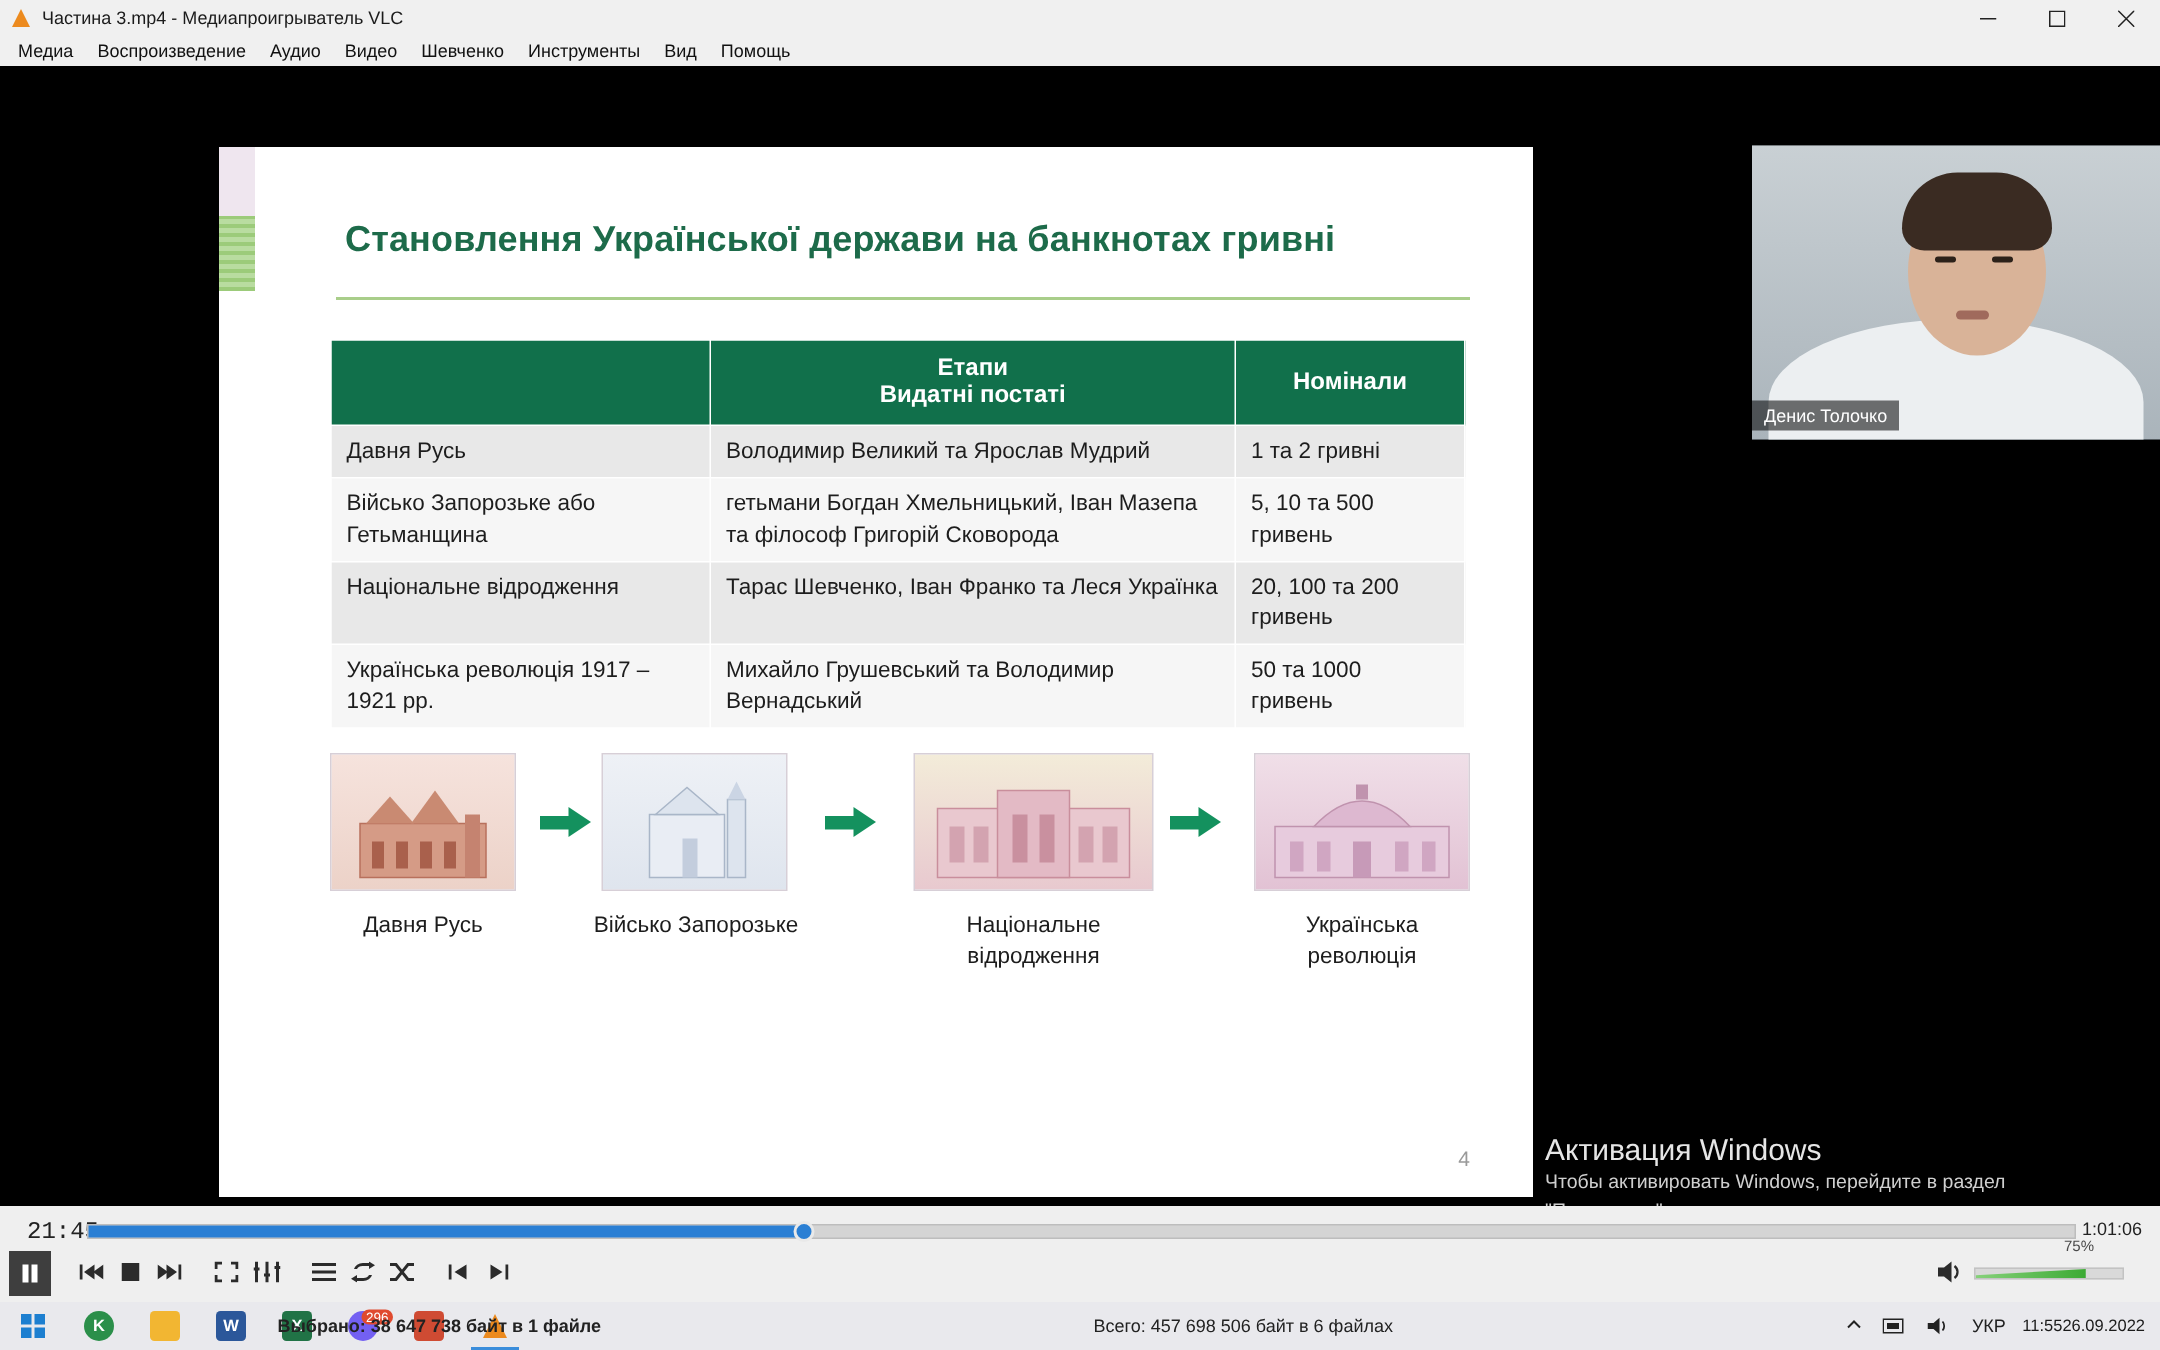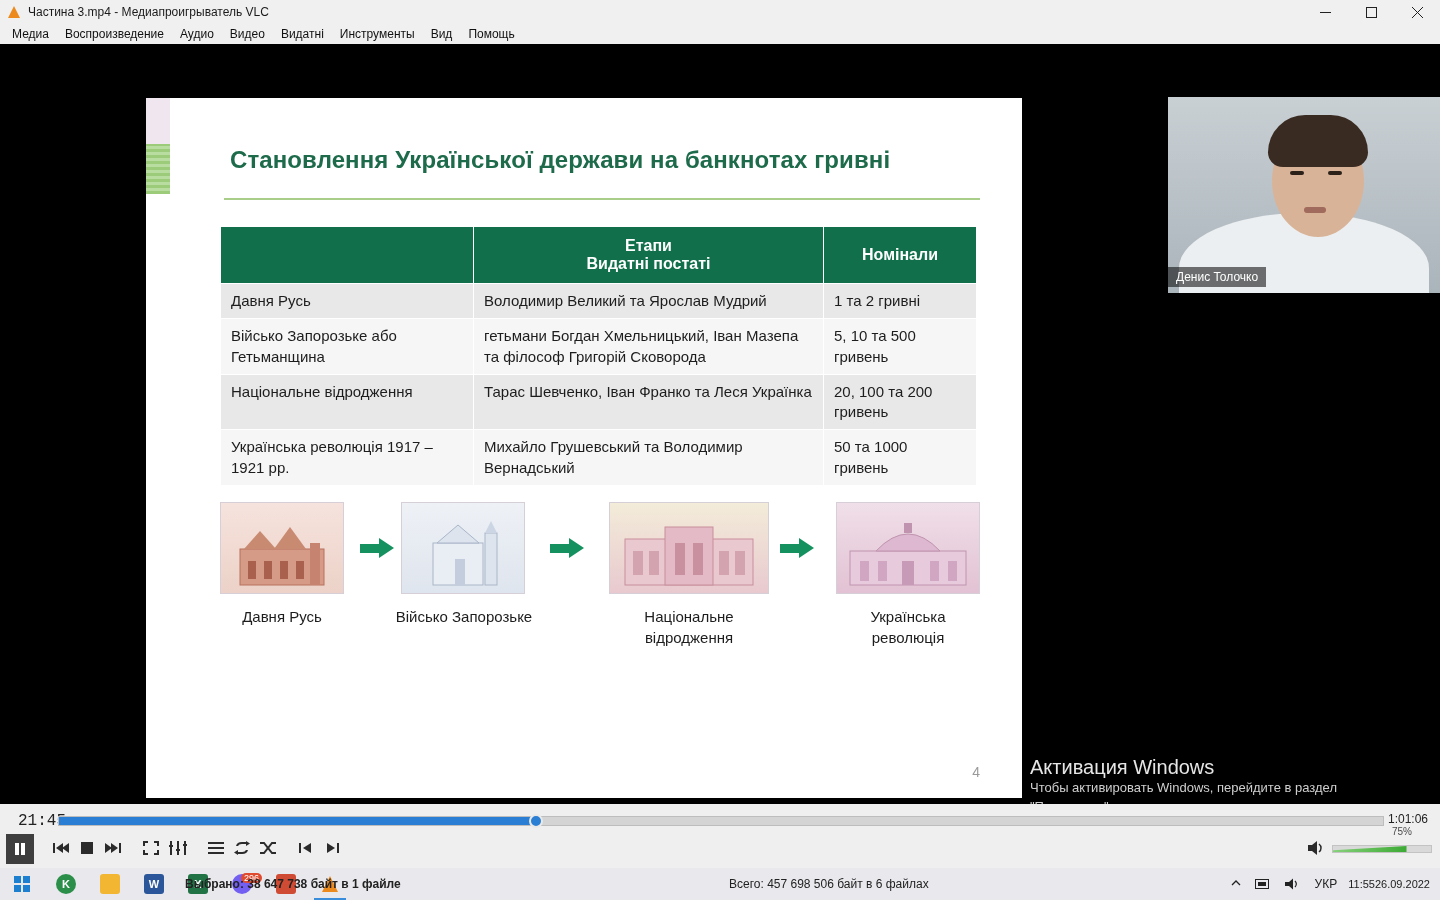--- a/index.html
+++ b/index.html
@@ -186,21 +186,21 @@
   .ctl {
     position: absolute; top: 2px; height: 28px; min-width: 26px;
     display: flex; align-items: center; justify-content: center;
     color: #2b2b2b;
   }
   .ctl svg { display: block; }
   .play-big {
     left: 6px; width: 28px; height: 30px; background: #3e3e3e; color: #fff;
     display: flex; align-items: center; justify-content: center;
   }
-  .vol-wrap { position: absolute; right: 6px; top: 2px; width: 128px; height: 28px; }
+  .vol-wrap { position: absolute; right: 22px; top: 2px; width: 128px; height: 28px; }
   .vol-bar {
     position: absolute; left: 26px; top: 11px; width: 100px; height: 8px;
     background: #d9d9d9; border: 1px solid #c3c3c3;
   }
   .vol-fill {
     position: absolute; left: 0; top: 0; height: 100%; width: 75%;
     background: linear-gradient(90deg,#86d17a,#3caa34);
     clip-path: polygon(0 70%, 100% 0, 100% 100%, 0 100%);
   }
   .vol-pct { position: absolute; right: 22px; top: -8px; font-size: 10px; color: #4a4a4a; }
@@ -268,21 +268,21 @@
           </svg>
       </div>
     </div>
   </div>
 
   <div class="menubar">
     <div class="menu-item">Медиа</div>
     <div class="menu-item">Воспроизведение</div>
     <div class="menu-item">Аудио</div>
     <div class="menu-item">Видео</div>
-    <div class="menu-item">Видатні</div>
+    <div class="menu-item">Шевченко</div>
     <div class="menu-item">Инструменты</div>
     <div class="menu-item">Вид</div>
     <div class="menu-item">Помощь</div>
   </div>
 
   <div class="video-area">
 
     <div class="slide">
       <div class="slide-accent-top"></div>
       <div class="slide-accent-green"></div>

